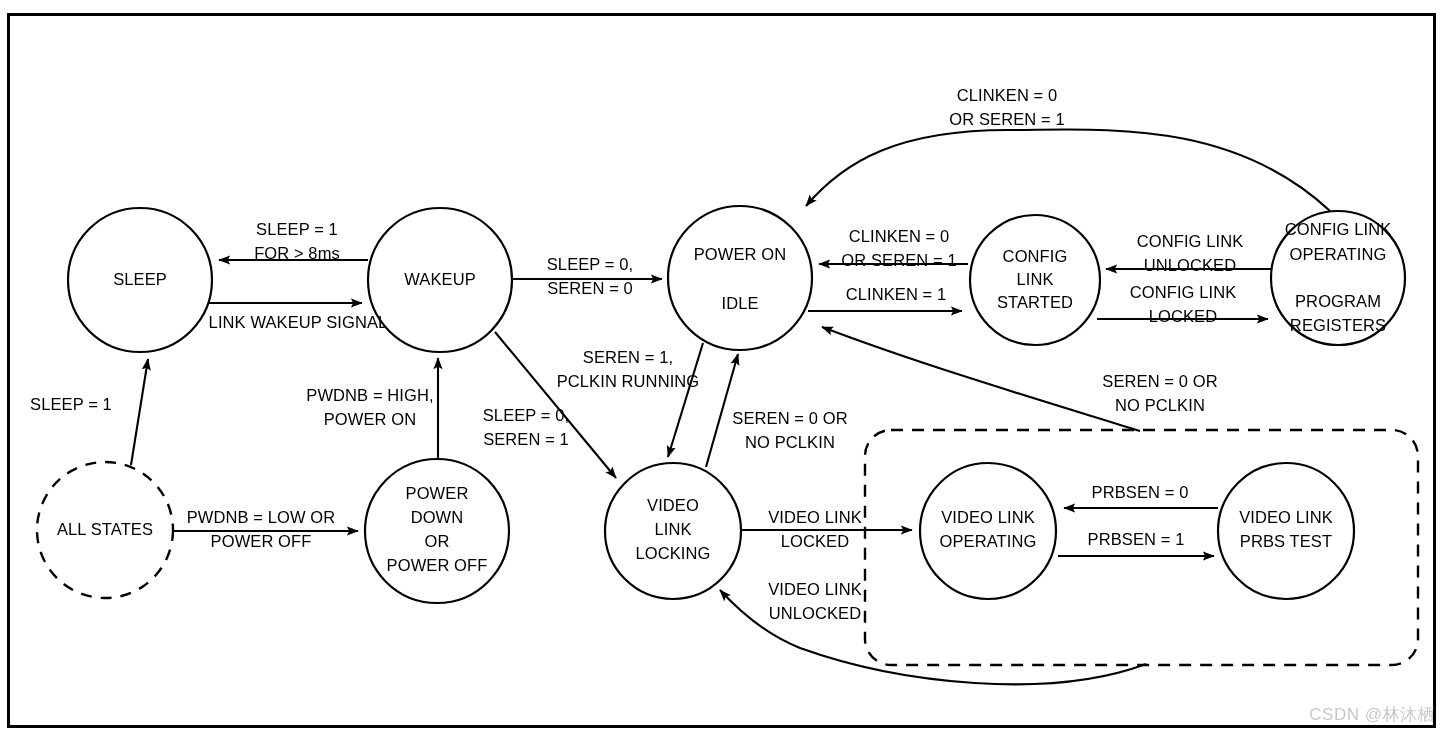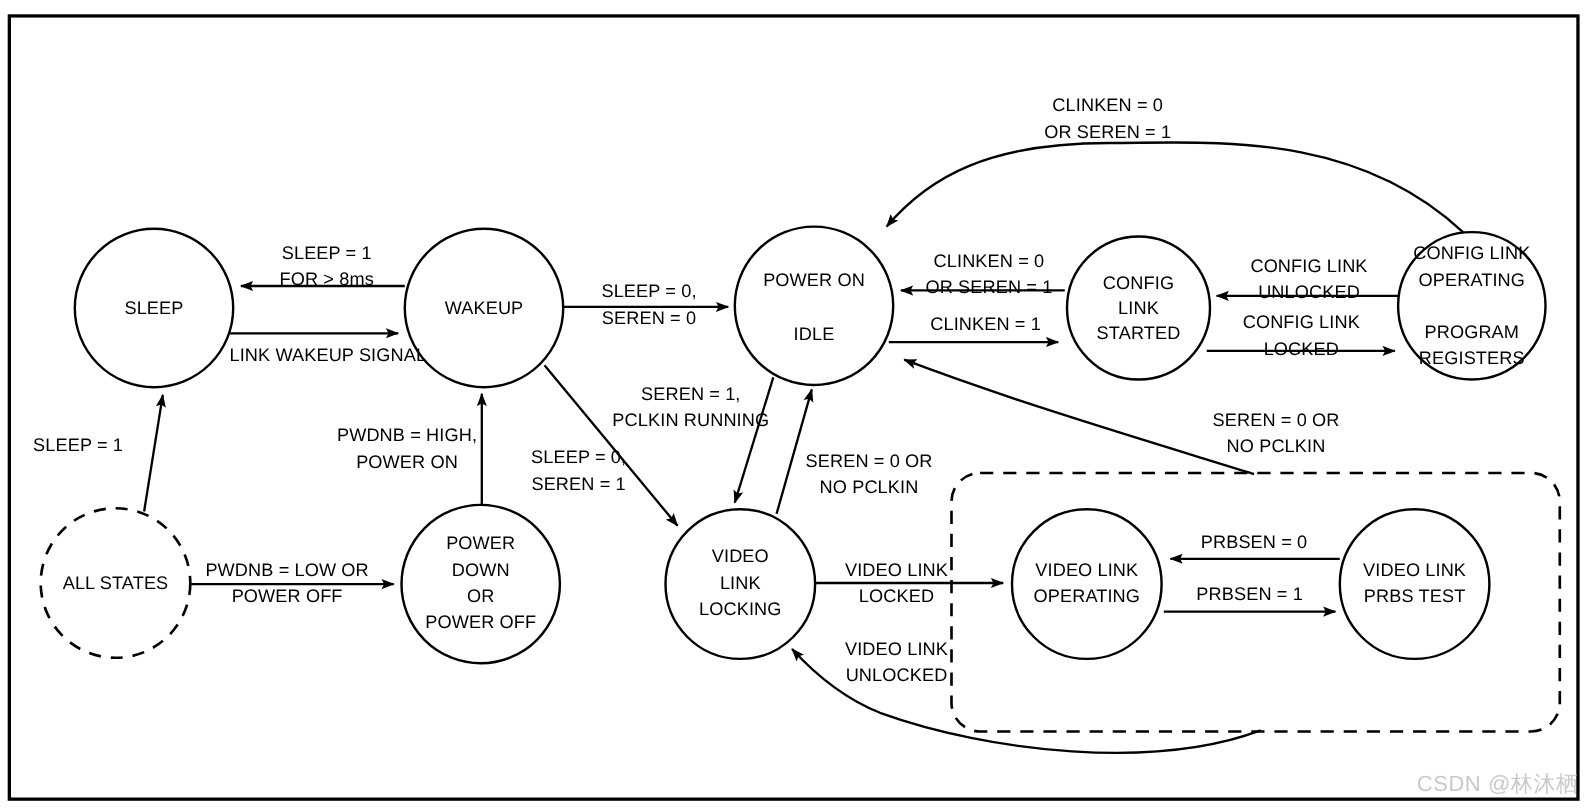--- a/index.html
+++ b/index.html
@@ -6,21 +6,21 @@
   body{width:1449px;height:738px;overflow:hidden;font-family:"Liberation Sans",sans-serif;}
   #stage{position:relative;width:1449px;height:738px;background:#fff;}
   #frame{position:absolute;left:7px;top:13px;width:1429px;height:715px;border:3px solid #000;box-sizing:border-box;}
   svg#diagram{position:absolute;left:0;top:0;width:1449px;height:738px;}
   .node-circle{fill:#ffffff;stroke:#000000;stroke-width:2.2;}
   .node-circle.dashed{stroke-dasharray:11 9;stroke-width:2.4;}
   .group-box{fill:none;stroke:#000000;stroke-width:2.4;stroke-dasharray:12 9;}
   .edge{fill:none;stroke:#000000;stroke-width:2.1;stroke-linecap:butt;}
   .node-label{font-family:"Liberation Sans",sans-serif;font-size:16.5px;fill:#000;text-anchor:middle;dominant-baseline:middle;letter-spacing:.1px;}
   .edge-label{font-family:"Liberation Sans",sans-serif;font-size:16.5px;fill:#000;text-anchor:middle;dominant-baseline:middle;letter-spacing:.1px;}
-  .watermark{position:absolute;right:14px;bottom:12px;font-family:"Liberation Sans",sans-serif;font-size:20px;color:#c9c9c9;letter-spacing:.5px;user-select:none;text-align:right;}
+  .watermark{position:absolute;right:14px;bottom:12px;font-family:"Liberation Sans",sans-serif;font-size:17px;color:#c9c9c9;letter-spacing:.5px;user-select:none;text-align:right;}
 </style>
 </head>
 <body>
 
 <div id="stage">
 
   <div id="frame"></div>
 
   <svg id="diagram" viewBox="0 0 1449 738">
     <defs>

